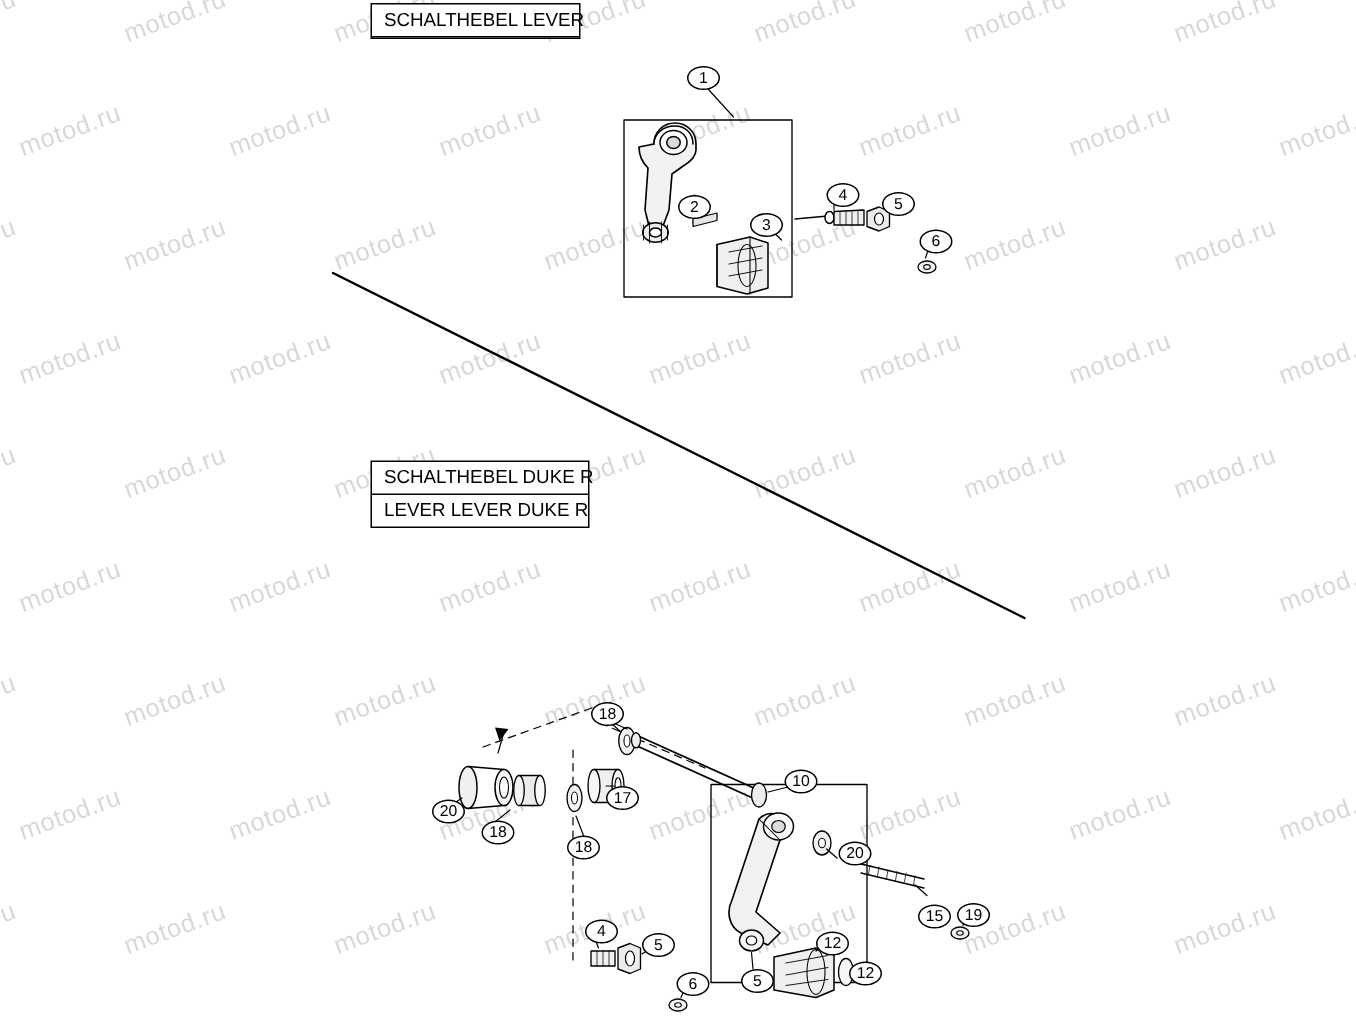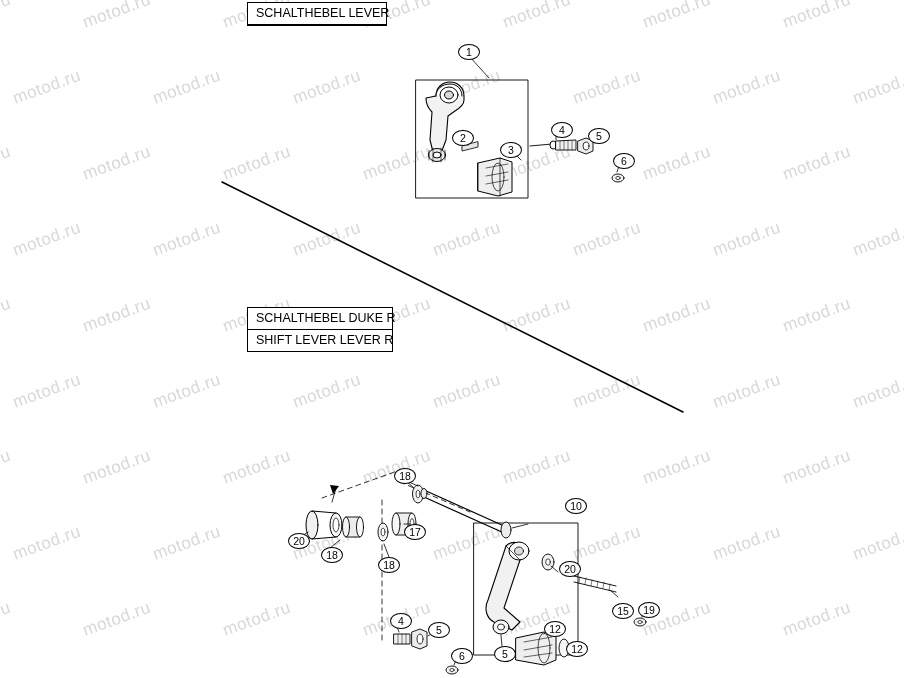--- a/index.html
+++ b/index.html
@@ -272,30 +272,30 @@
       <path d="M502 646 L501 635" stroke="#000" stroke-width="0.8"></path>
     </g>
   </svg>
 
   <div id="overlays">
       <div class="title-box" style="left: 247px; top: 2px; width: 140px;">
         <div class="row first">SCHALTHEBEL LEVER</div>
       </div>
       <div class="title-box" style="left: 247px; top: 307px; width: 146px;">
         <div class="row first">SCHALTHEBEL DUKE R</div>
-        <div class="row">SHIFT LEVER LEVER R</div>
+        <div class="row">LEVER LEVER DUKE R</div>
       </div>
       <div class="callout" style="left: 458px; top: 44px;">1</div>
       <div class="callout" style="left: 452px; top: 130px;">2</div>
       <div class="callout" style="left: 500px; top: 142px;">3</div>
       <div class="callout" style="left: 551px; top: 122px;">4</div>
       <div class="callout" style="left: 588px; top: 128px;">5</div>
       <div class="callout" style="left: 613px; top: 153px;">6</div>
       <div class="callout" style="left: 394px; top: 468px;">18</div>
-      <div class="callout" style="left: 523px; top: 498px; margin-left: 42px;">10</div>
+      <div class="callout" style="left: 523px; top: 513px;">10</div>
       <div class="callout" style="left: 404px; top: 524px;">17</div>
       <div class="callout" style="left: 288px; top: 533px;">20</div>
       <div class="callout" style="left: 321px; top: 547px;">18</div>
       <div class="callout" style="left: 378px; top: 557px;">18</div>
       <div class="callout" style="left: 559px; top: 561px;">20</div>
       <div class="callout" style="left: 612px; top: 591px; margin-top: 12px;">15</div>
       <div class="callout" style="left: 638px; top: 602px;">19</div>
       <div class="callout" style="left: 390px; top: 613px;">4</div>
       <div class="callout" style="left: 428px; top: 622px;">5</div>
       <div class="callout" style="left: 544px; top: 621px;">12</div>

